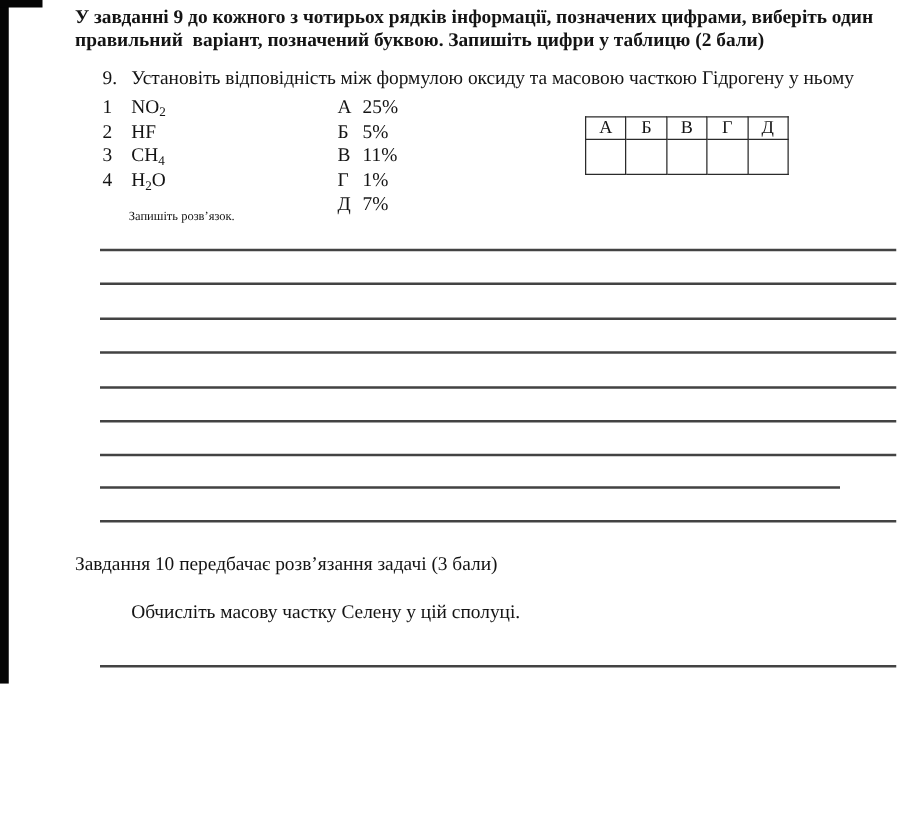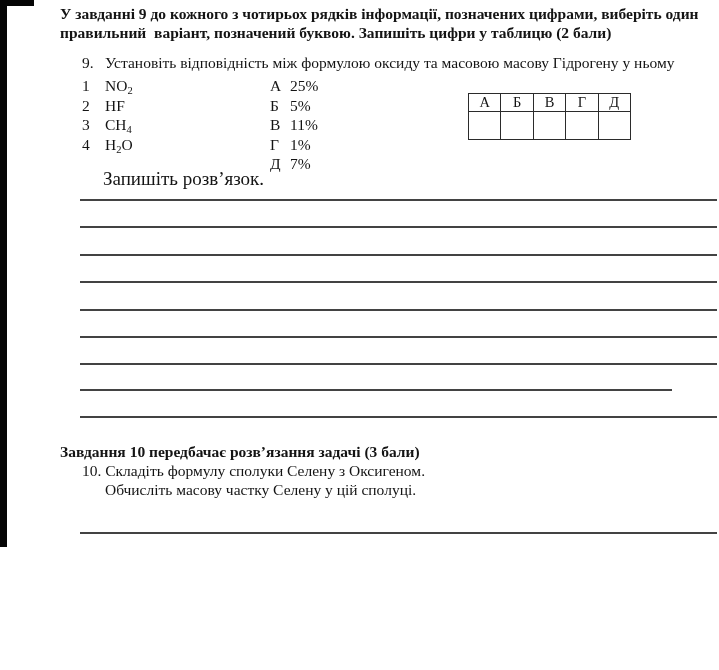--- a/index.html
+++ b/index.html
@@ -45,50 +45,50 @@
   .answer-table td {
     border: 1px solid #2b2b2b;
     width: 32.4px; min-width: 32.4px;
     text-align: center; vertical-align: middle;
     font-size: 14.5px;
   }
   .answer-table .hdr-row td { height: 17px; }
   .answer-table .ans-row td { height: 28px; }
   .write-solution {
     position: absolute; left: 103px; top: 168px;
-    font-size: 19px;
+    font-size: 10px;
   }
   .rule {
     position: absolute; left: 80px; width: 637px; height: 2px;
     background: #434343;
   }
   .rule.short { width: 592px; }
   .task10-heading {
     position: absolute; left: 60px; top: 443px;
-    font-weight: bold; font-size: 15.5px;
+    font-weight: normal; font-size: 15.5px;
   }
   .task10-line { position: absolute; font-size: 15.5px; }
   .t10-l1 { left: 82px;  top: 462px; }
   .t10-l2 { left: 105px; top: 481px; }
   .t10-l3 { left: 105px; top: 499px; }
 </style>
 </head>
 <body>
 
 <div class="page">
 
   <div class="scan-bar-left"></div>
   <div class="scan-mark-top"></div>
 
   <div class="instructions"><span>У завданні 9 до кожного з чотирьох рядків інформації, позначених цифрами, виберіть один</span>
 <span>правильний  варіант, позначений буквою. Запишіть цифри у таблицю (2 бали)</span></div>
 
   <div class="task9-prompt">
     <span class="q-num">9.</span>
-    <span>Установіть відповідність між формулою оксиду та масовою масову Гідрогену у ньому</span>
+    <span>Установіть відповідність між формулою оксиду та масовою часткою Гідрогену у ньому</span>
   </div>
 
   <div class="item-list">
     <div class="item-row">
       <span class="i-num">1</span>
       <span><span>NO</span><sub class="f-sub">2</sub><span></span></span>
     </div>
     <div class="item-row">
       <span class="i-num">2</span>
       <span><span>HF</span><sub class="f-sub"></sub><span></span></span>
@@ -151,21 +151,20 @@
   <div class="rule" style="top:226px"></div>
   <div class="rule" style="top:254px"></div>
   <div class="rule" style="top:281px"></div>
   <div class="rule" style="top:309px"></div>
   <div class="rule" style="top:336px"></div>
   <div class="rule" style="top:363px"></div>
   <div class="rule short" style="top:389px"></div>
   <div class="rule" style="top:416px"></div>
 
   <div class="task10-heading">Завдання 10 передбачає розв’язання задачі (3 бали)</div>
-  <div class="task10-line t10-l1">10. Складіть формулу сполуки Селену з Оксигеном.</div>
   <div class="task10-line t10-l2">Обчисліть масову частку Селену у цій сполуці.</div>
 
   <div class="rule" style="top:532px"></div>
   <div class="rule" style="top:560px"></div>
   <div class="rule" style="top:588px"></div>
   <div class="rule" style="top:616px"></div>
   <div class="rule" style="top:644px"></div>
   <div class="rule" style="top:665px"></div>
 
 </div>

